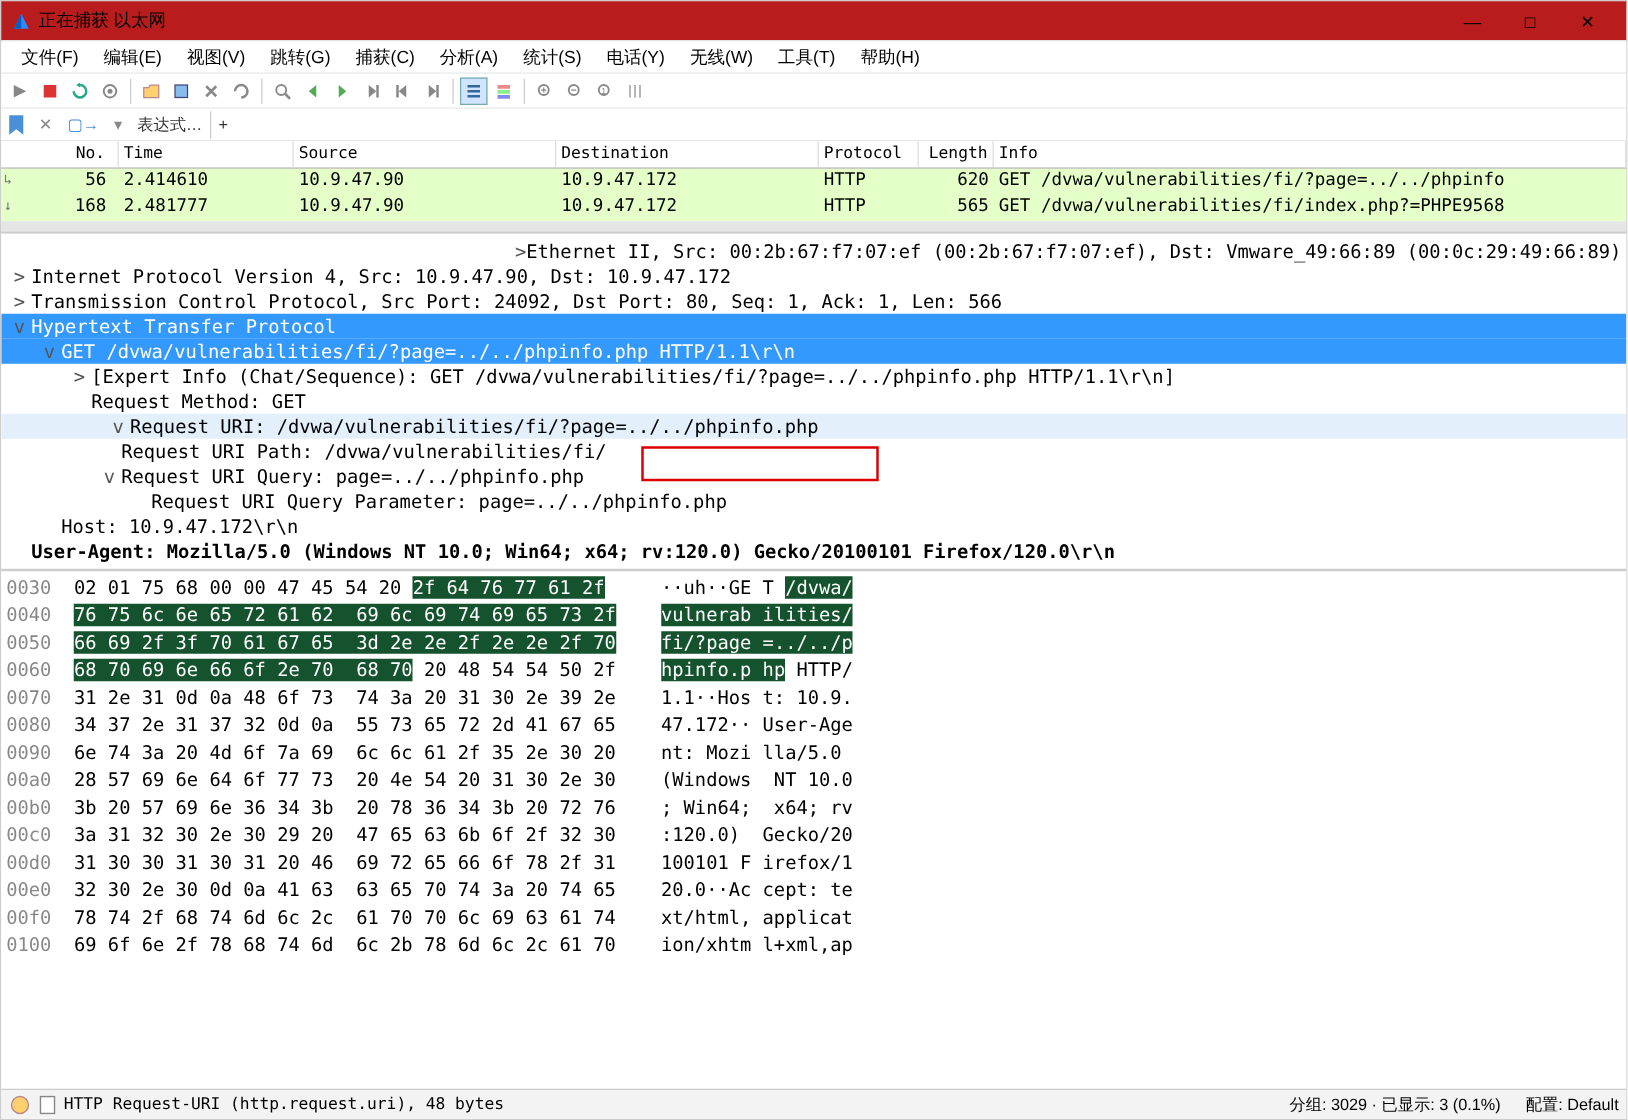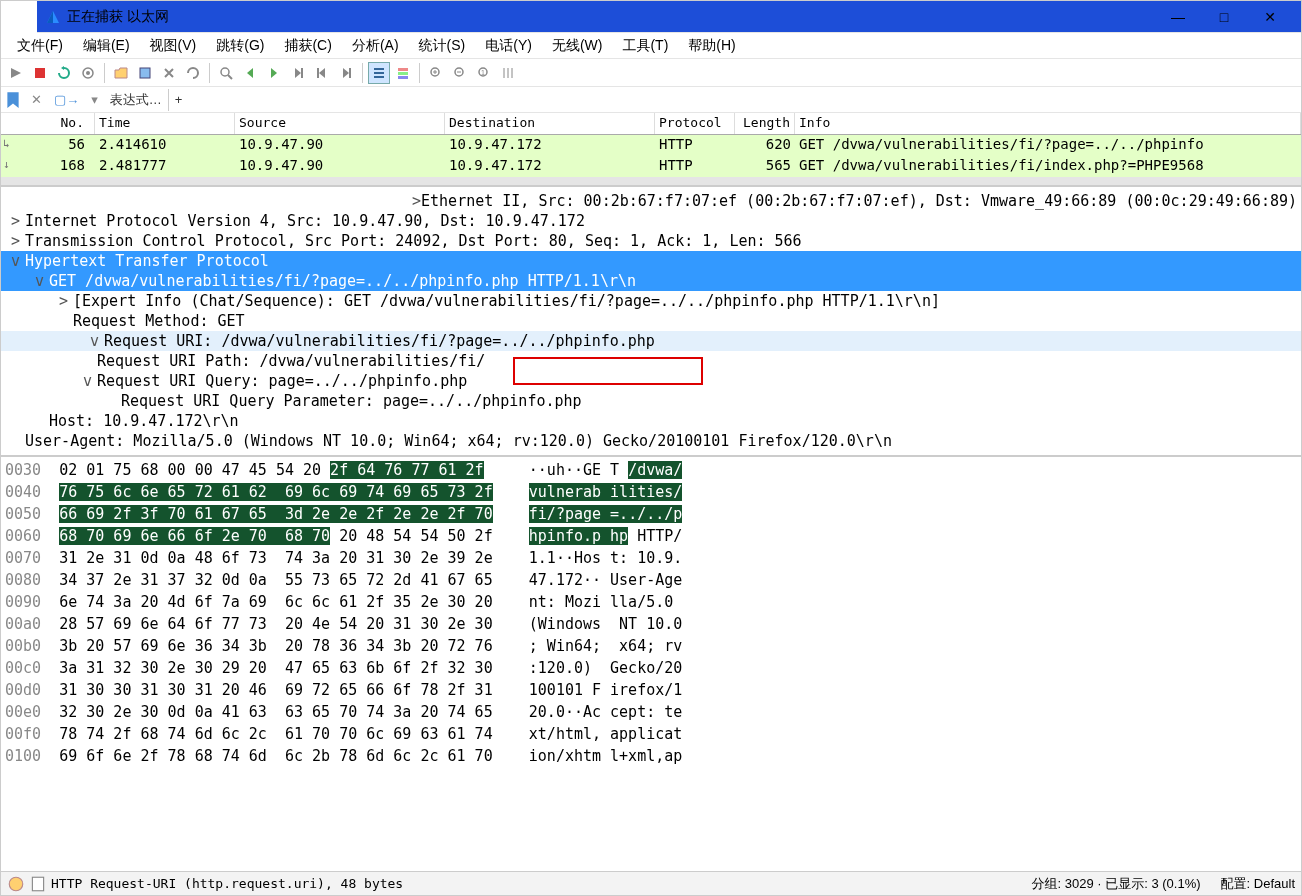--- a/index.html
+++ b/index.html
@@ -1,18 +1,18 @@
 <!DOCTYPE html>
 <html><head>
 <meta charset="utf-8">
 <style>
 * { margin: 0; padding: 0; box-sizing: border-box; }
 body { font-family: "Microsoft YaHei", Tahoma, sans-serif; font-size: 13px; background: #f0f0f0; overflow: hidden; }
 .window { width: 1302px; height: 896px; background: #fff; display: flex; flex-direction: column; border: 1px solid #ccc; }
-.titlebar { height: 32px; display: flex; align-items: center; padding: 0 8px; background: #1d4ed8; border-bottom: 1px solid #e5e5e5; margin-left: 36px; }
+.titlebar { height: 32px; display: flex; align-items: center; padding: 0 8px; background: #b91c1c; border-bottom: 1px solid #e5e5e5; }
 .titlebar .icon { width: 16px; height: 16px; margin-right: 6px; }
 .titlebar .title { flex: 1; font-size: 14px; color: #000; }
 .winbtns { display: flex; }
 .winbtns div { width: 46px; height: 32px; display: flex; align-items: center; justify-content: center; color: #000; font-size: 14px; }
 .menubar { height: 26px; display: flex; align-items: center; padding: 0 6px; background: #fff; border-bottom: 1px solid #e5e5e5; }
 .menubar span { padding: 2px 10px; font-size: 14px; cursor: default; }
 .toolbar { height: 28px; display: flex; align-items: center; padding: 0 4px; background: #fff; border-bottom: 1px solid #e5e5e5; gap: 2px; }
 .tbtn { width: 22px; height: 22px; display: flex; align-items: center; justify-content: center; color: #555; border: 1px solid transparent; }
 .tsep { width: 1px; height: 20px; background: #ccc; margin: 0 3px; }
 .filterbar { height: 26px; display: flex; align-items: center; background: #fff; border-bottom: 1px solid #e5e5e5; }
@@ -252,21 +252,21 @@
       <div class="drow" style="padding-left: 10px;"><span class="tog">&gt;</span>Transmission Control Protocol, Src Port: 24092, Dst Port: 80, Seq: 1, Ack: 1, Len: 566</div>
       <div class="drow sel" style="padding-left: 10px;"><span class="tog">v</span>Hypertext Transfer Protocol</div>
       <div class="drow sel" style="padding-left: 34px;"><span class="tog">v</span>GET /dvwa/vulnerabilities/fi/?page=../../phpinfo.php HTTP/1.1\r\n</div>
       <div class="drow" style="padding-left: 58px;"><span class="tog">&gt;</span>[Expert Info (Chat/Sequence): GET /dvwa/vulnerabilities/fi/?page=../../phpinfo.php HTTP/1.1\r\n]</div>
       <div class="drow" style="padding-left: 58px;"><span class="tog"></span>Request Method: GET</div>
       <div class="drow lsel" style="padding-left: 89px;"><span class="tog">v</span>Request URI: /dvwa/vulnerabilities/fi/?page=../../phpinfo.php</div>
       <div class="drow" style="padding-left: 82px;"><span class="tog"></span>Request URI Path: /dvwa/vulnerabilities/fi/</div>
       <div class="drow" style="padding-left: 82px;"><span class="tog">v</span>Request URI Query: page=../../phpinfo.php</div>
       <div class="drow" style="padding-left: 106px;"><span class="tog"></span>Request URI Query Parameter: page=../../phpinfo.php</div>
       <div class="drow" style="padding-left: 34px;"><span class="tog"></span>Host: 10.9.47.172\r\n</div>
-      <div class="drow" style=""><span class="tog"></span>User-Agent: Mozilla/5.0 (Windows NT 10.0; Win64; x64; rv:120.0) Gecko/20100101 Firefox/120.0\r\n</div>
+      <div class="drow" style=" font-weight: bold;"><span class="tog"></span>User-Agent: Mozilla/5.0 (Windows NT 10.0; Win64; x64; rv:120.0) Gecko/20100101 Firefox/120.0\r\n</div>
       <div class="redbox" style="left: 512px; top: 170px; width: 190px; height: 28px;"></div>
     </div>
 
   <div class="hexpane" id="hex">
       <div class="hexrow"><span class="off">0030</span>  02 01 75 68 00 00 47 45 54 20 <span class="hl">2f 64 76 77 61 2f</span>     ··uh··GE T <span class="hl">/dvwa/</span></div>
       <div class="hexrow"><span class="off">0040</span>  <span class="hl">76 75 6c 6e 65 72 61 62  69 6c 69 74 69 65 73 2f</span>    <span class="hl">vulnerab ilities/</span></div>
       <div class="hexrow"><span class="off">0050</span>  <span class="hl">66 69 2f 3f 70 61 67 65  3d 2e 2e 2f 2e 2e 2f 70</span>    <span class="hl">fi/?page =../../p</span></div>
       <div class="hexrow"><span class="off">0060</span>  <span class="hl">68 70 69 6e 66 6f 2e 70  68 70</span> 20 48 54 54 50 2f    <span class="hl">hpinfo.p hp</span> HTTP/</div>
       <div class="hexrow"><span class="off">0070</span>  31 2e 31 0d 0a 48 6f 73  74 3a 20 31 30 2e 39 2e    1.1··Hos t: 10.9.</div>
       <div class="hexrow"><span class="off">0080</span>  34 37 2e 31 37 32 0d 0a  55 73 65 72 2d 41 67 65    47.172·· User-Age</div>

